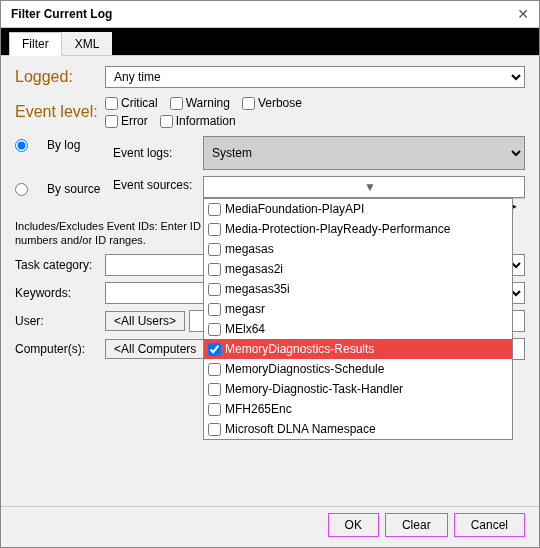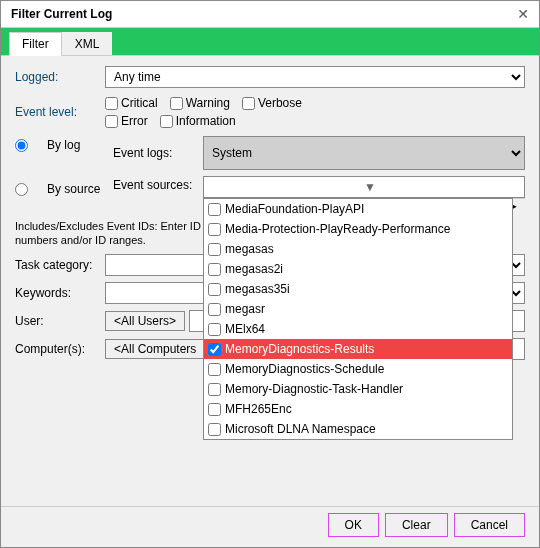--- a/index.html
+++ b/index.html
@@ -35,21 +35,21 @@
     .title-bar-close {
       cursor: pointer;
       font-size: 14px;
       color: #555;
       background: none;
       border: none;
       line-height: 1;
     }
     .tabs {
       display: flex;
-      background: #22c55e;
+      background: #000000;
       border-bottom: 1px solid #ccc;
       padding: 4px 8px 0;
     }
     .tab {
       padding: 4px 12px;
       cursor: pointer;
       border: 1px solid transparent;
       border-bottom: none;
       font-size: 12px;
       background: #f0f0f0;
@@ -66,22 +66,22 @@
       padding: 10px 14px;
       overflow: hidden;
     }
     .form-row {
       display: flex;
       align-items: center;
       margin-bottom: 8px;
     }
     .form-label {
       width: 90px;
-      font-size: 12px;
-      color: #0c4a6e;
+      font-size: 16px;
+      color: #a16207;
       flex-shrink: 0;
     }
     .form-control-area {
       flex: 1;
     }
     select.dropdown {
       width: 100%;
       padding: 2px 4px;
       font-size: 12px;
       border: 1px solid #888;

